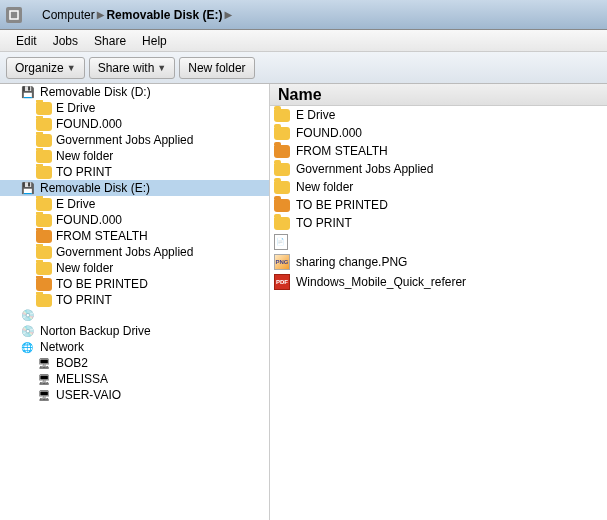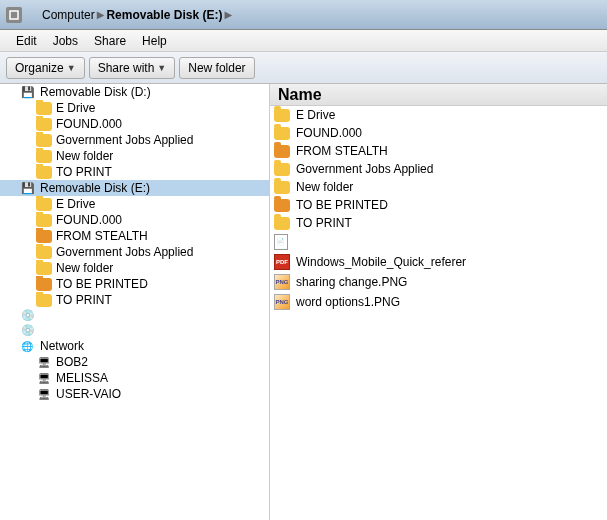--- a/index.html
+++ b/index.html
@@ -336,20 +336,21 @@
       <span class="folder-icon"></span>
       <span class="tree-item-label">TO PRINT</span>
     </div>
 
     <div class="tree-item tree-indent-1">
       <span class="drive-icon">💿</span>
     </div>
 
     <div class="tree-item tree-indent-1">
       <span class="drive-icon">💿</span>
+      <span class="tree-item-label">Norton Backup Drive</span>
     </div>
 
     <div class="tree-item tree-indent-1">
       <span class="network-icon">🌐</span>
       <span class="tree-item-label">Network</span>
     </div>
     <div class="tree-item tree-indent-2">
       <span class="network-icon">🖥</span>
       <span class="tree-item-label">BOB2</span>
     </div>
@@ -395,26 +396,22 @@
       <span>TO BE PRINTED</span>
     </div>
     <div class="file-item">
       <div class="file-icon-folder"></div>
       <span>TO PRINT</span>
     </div>
     <div class="file-item">
       <div class="file-icon-doc">📄</div>
     </div>
     <div class="file-item">
+      <div class="file-icon-png" style="background: linear-gradient(135deg, #ffe8c0, #f5a030);">PNG</div>
+      <span>sharing change.PNG</span>
+    </div>
+    <div class="file-item">
       <div class="file-icon-pdf">PDF</div>
       <span>Windows_Mobile_Quick_referer</span>
     </div>
-    <div class="file-item">
-      <div class="file-icon-png" style="background: linear-gradient(135deg, #ffe8c0, #f5a030);">PNG</div>
-      <span>sharing change.PNG</span>
-    </div>
-    <div class="file-item">
-      <div class="file-icon-png" style="background: linear-gradient(135deg, #ffe8c0, #f5a030);">PNG</div>
-      <span>word options1.PNG</span>
-    </div>
 
   </div>
 </div>
 
 </body></html>

